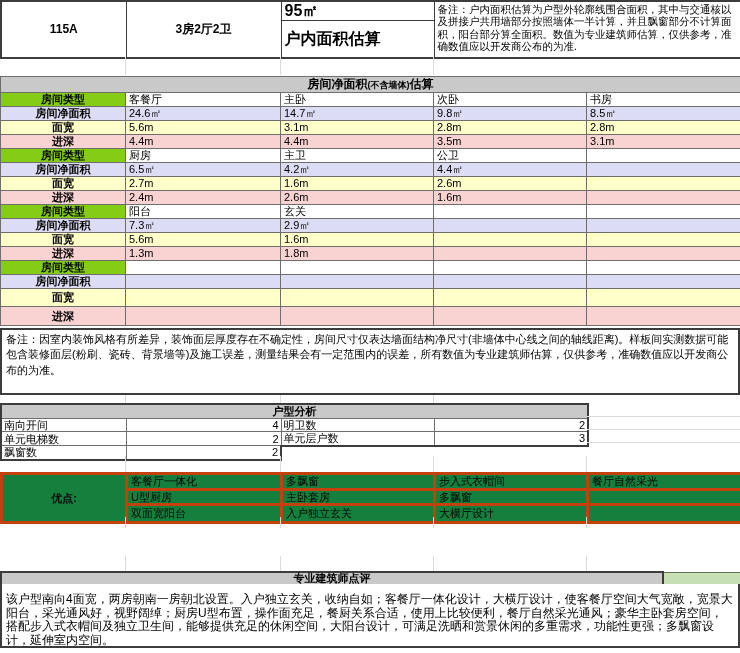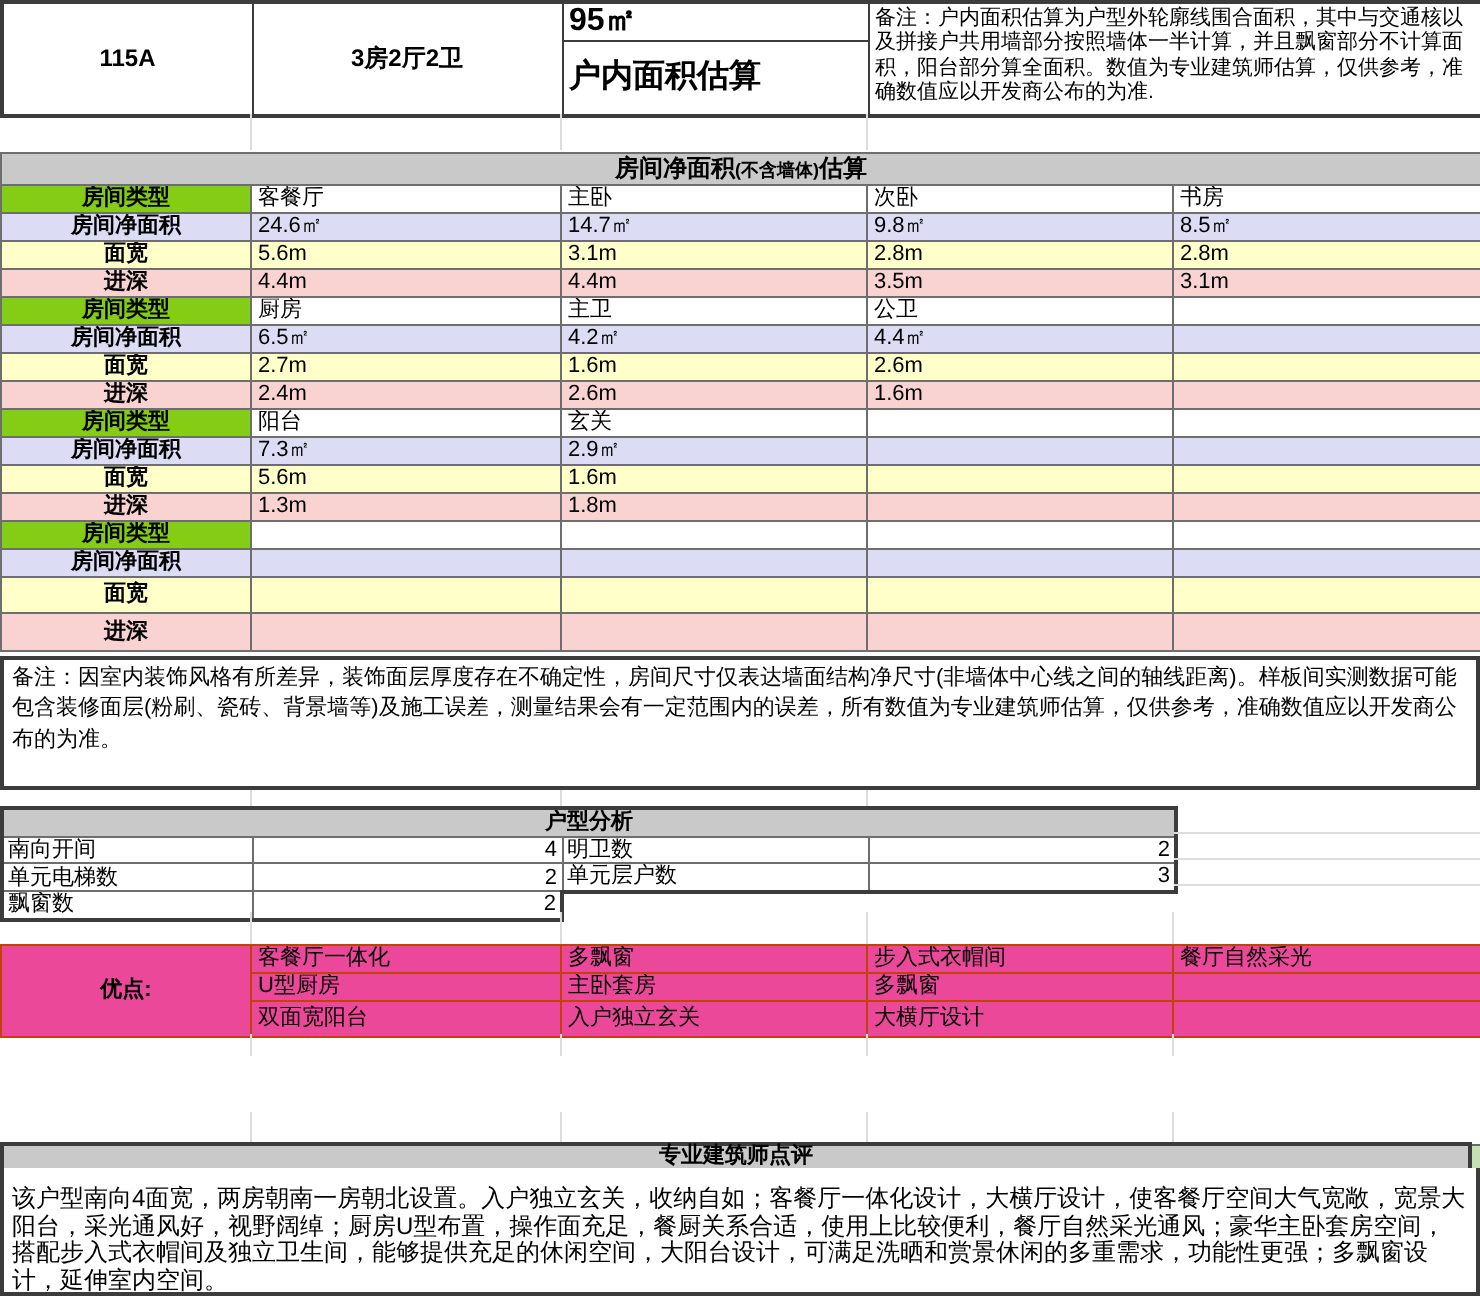--- a/index.html
+++ b/index.html
@@ -42,28 +42,28 @@
   #analysis-table td.avalue { text-align:right; padding-right:2px; }
   #analysis-table td.ahead { background:#c9c9c9; font-weight:bold; text-align:center; }
   #analysis-table td.noborder { border:none; background:transparent; }
   .bt { border-top:2px solid #3c3c3c !important; }
   .bb { border-bottom:2px solid #3c3c3c !important; }
   .bl { border-left:2px solid #3c3c3c !important; }
   .br { border-right:2px solid #3c3c3c !important; }
 
   
   #pros-table { top:472px; width:740px; border:1.5px solid #3c3c3c; }
-  #pros-table td { border:1px solid #c2410c; background:#ec4899; height:14px; text-align:left; padding-left:3px; }
+  #pros-table td { border:3px solid #c2410c; background:#15803d; height:14px; text-align:left; padding-left:3px; }
   #pros-table td.blocklabel { font-weight:bold; text-align:center; padding-left:0; }
   #cons-table { top:528px; width:740px; border:1.5px solid #3c3c3c;margin-top:44px; }
   #cons-table td { border:1px solid #62705e; background:#c6e0b4; height:13px; text-align:left; padding-left:3px; }
   #cons-table td.blocklabel { font-weight:bold; text-align:center; padding-left:0; }
 
   
-  #review-header { position:absolute; left:0; top:571px; width:736px; height:14px; background:#c9c9c9;
+  #review-header { position:absolute; left:0; top:571px; width:664px; height:14px; background:#c9c9c9;
                    border:2px solid #3c3c3c; border-bottom:1.5px solid #3c3c3c; font-size:11px; font-weight:bold;
                    text-align:center; line-height:10px; }
   #review-box { position:absolute; left:0; top:584px; width:740px; height:64px; border:2px solid #3c3c3c; border-top:none;
                 background:#fff; font-size:12px; line-height:13.6px; padding:9px 4px 0 4px; text-align:left; }
 
   
   #watermark { position:absolute; left:7px; top:621px; font-size:15px; font-weight:bold; color:#262626;
                letter-spacing:0.5px; white-space:nowrap; z-index:6;
                text-shadow:-1px -1px 0 #fff, 1px -1px 0 #fff, -1px 1px 0 #fff, 1px 1px 0 #fff, 0 0 2px #fff; }
 

